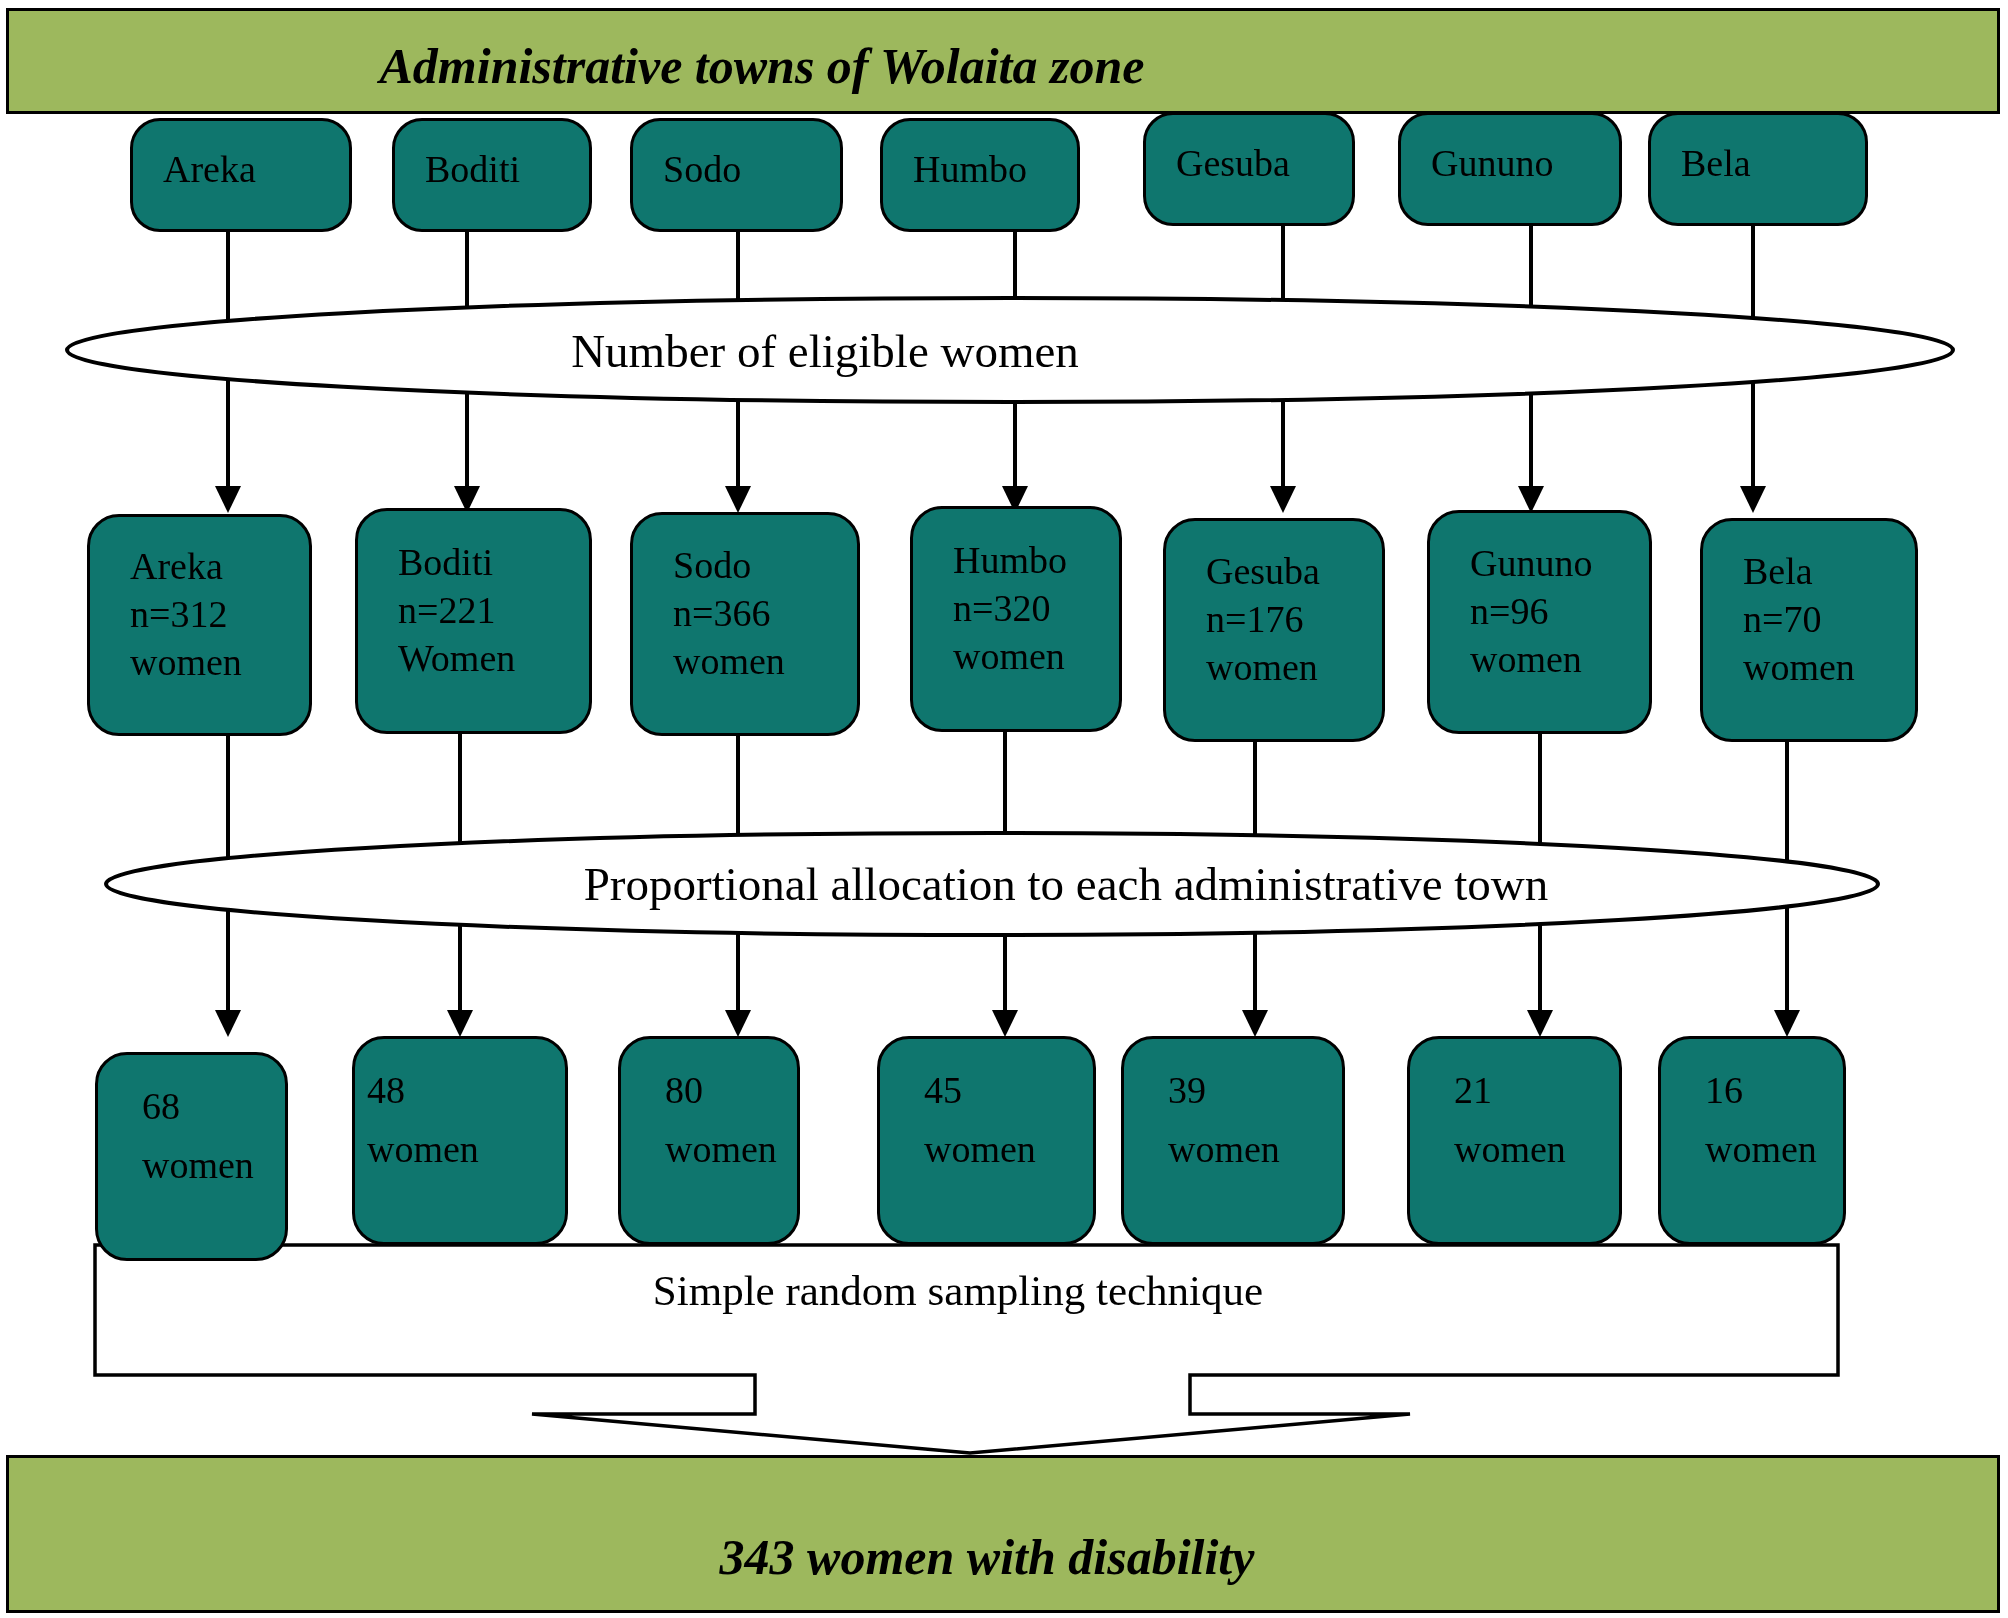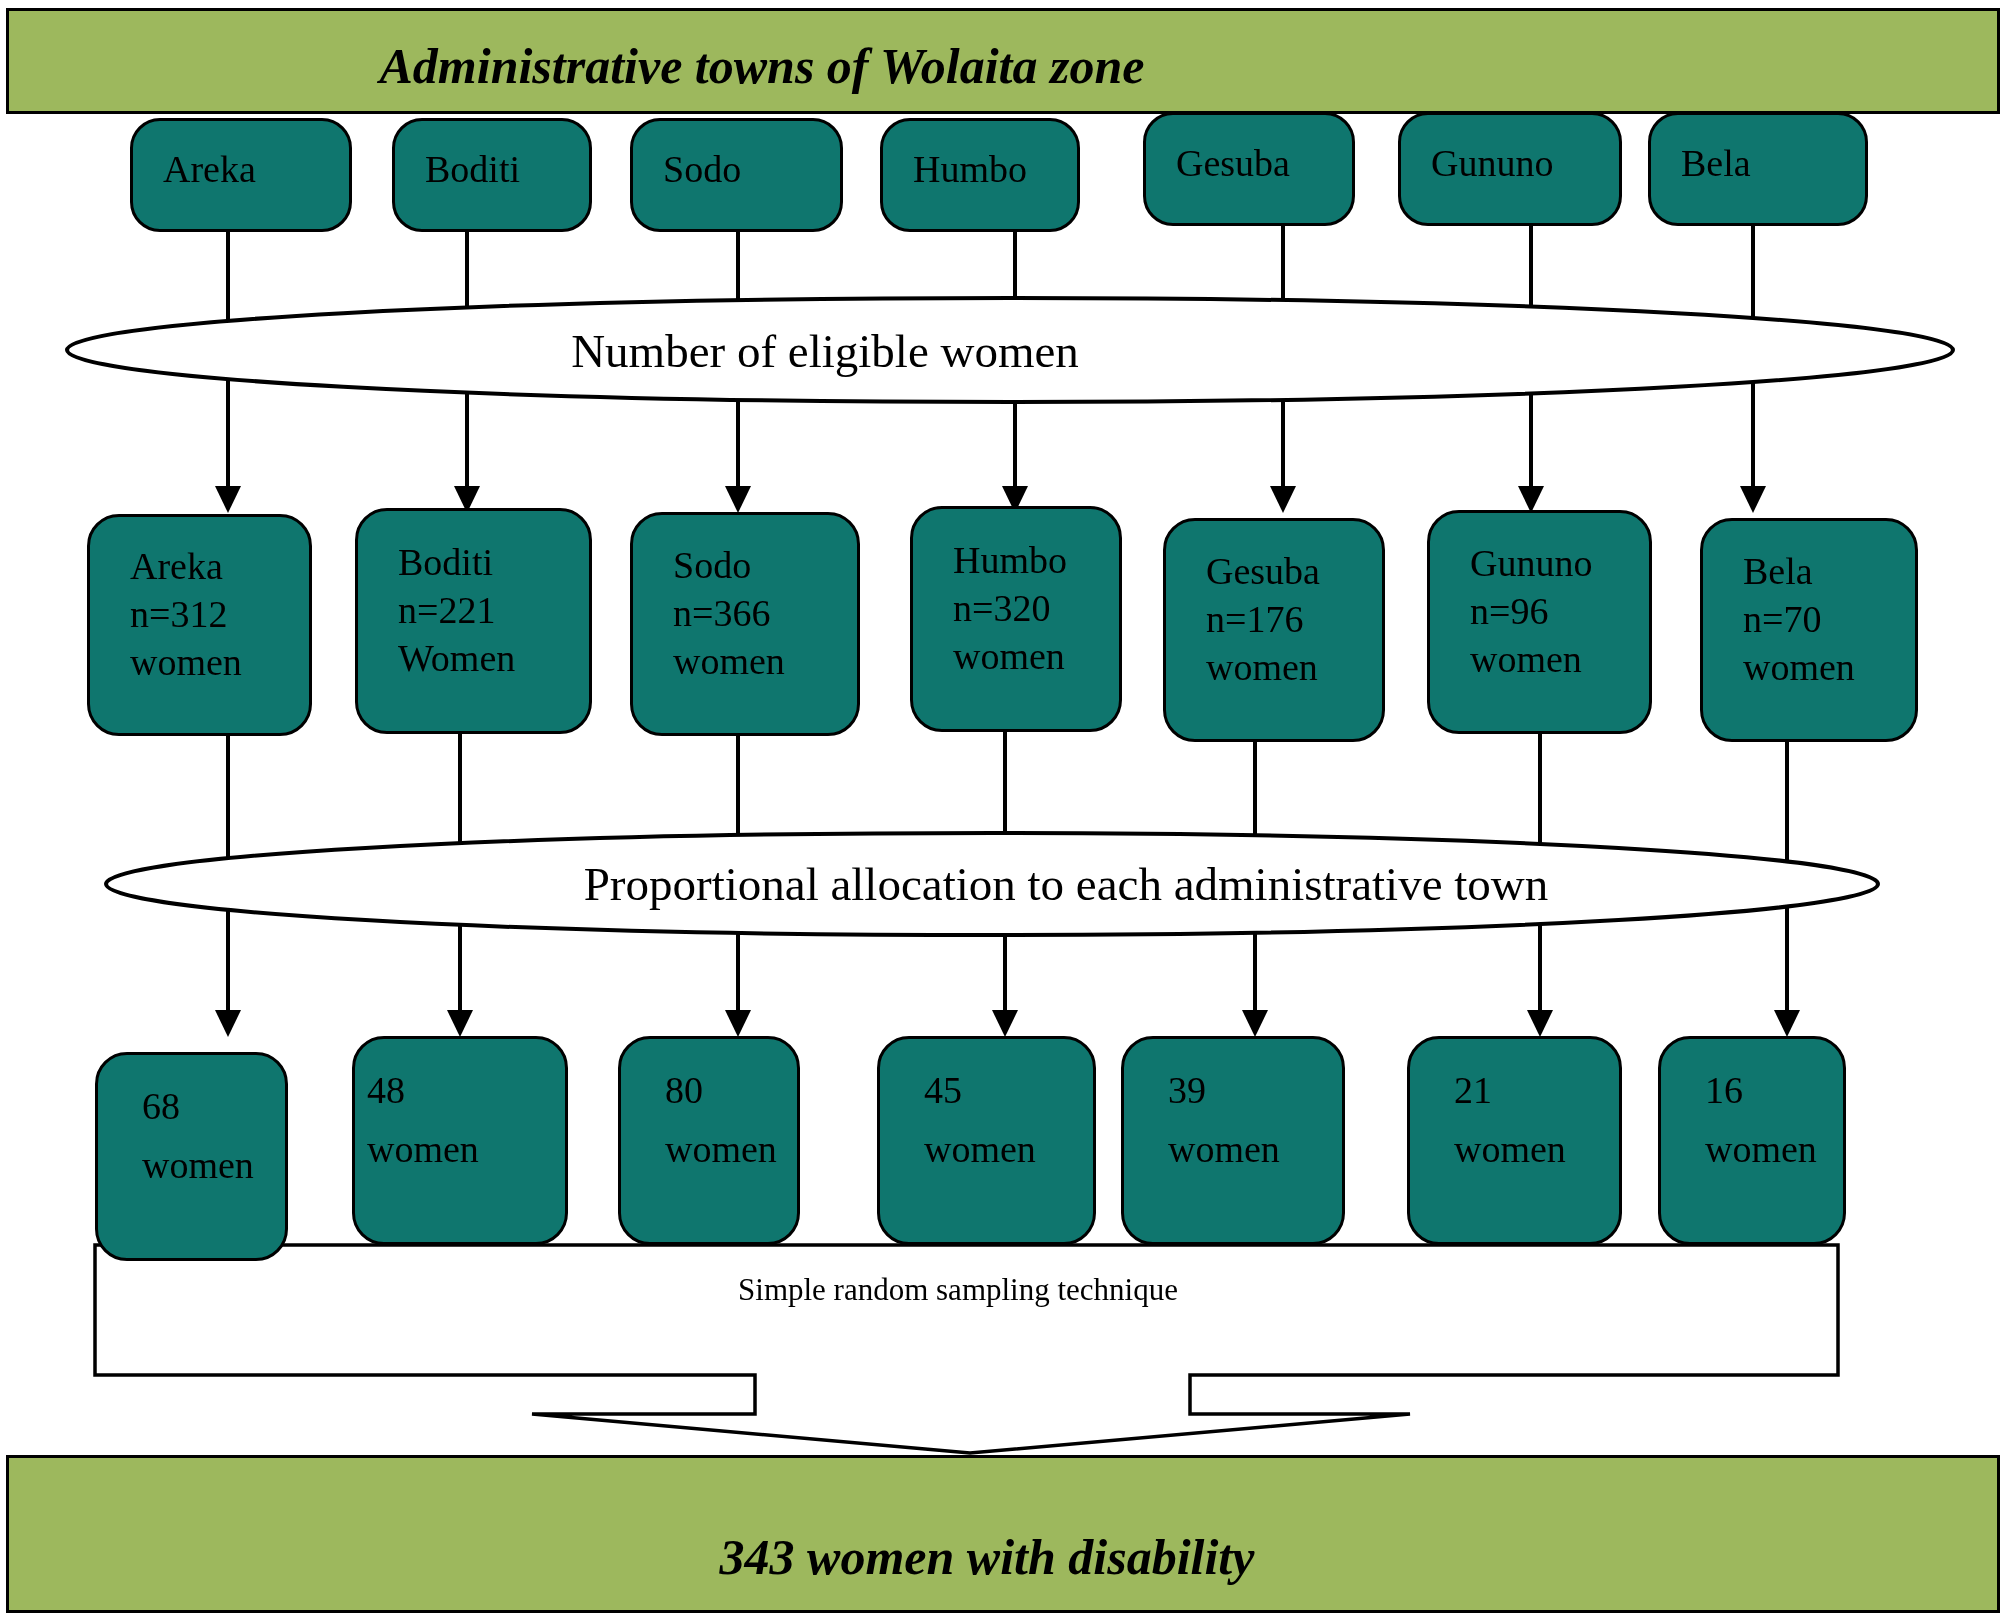--- a/index.html
+++ b/index.html
@@ -31,21 +31,21 @@
   }
   .r1{border-radius:30px;padding:0 0 10px 30px;}
   .r2{border-radius:32px;padding:0 0 20px 40px;}
   .r3{border-radius:32px;padding:0 0 42px 44px;line-height:1.55;}
   .etext{
     position:absolute;transform:translate(-50%,-50%);
     font-size:47px;white-space:nowrap;
   }
   .widebox-label{
     position:absolute;transform:translate(-50%,-50%);
-    font-size:31px;white-space:nowrap;
+    font-size:43px;white-space:nowrap;
   }
 </style>
 </head>
 <body>
 
 <div class="canvas">
 
   <svg class="layer" viewBox="0 0 2008 1618" aria-hidden="true">
 
     <g stroke="#000" stroke-width="4">

